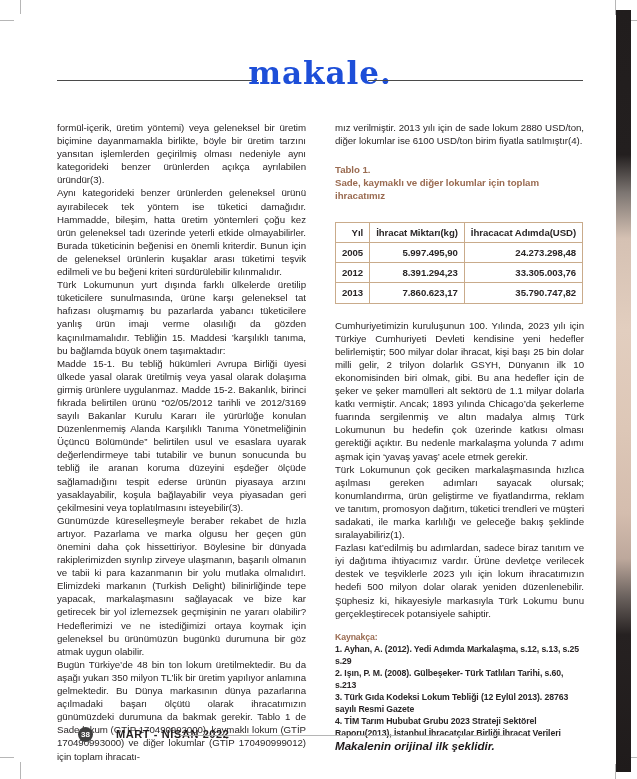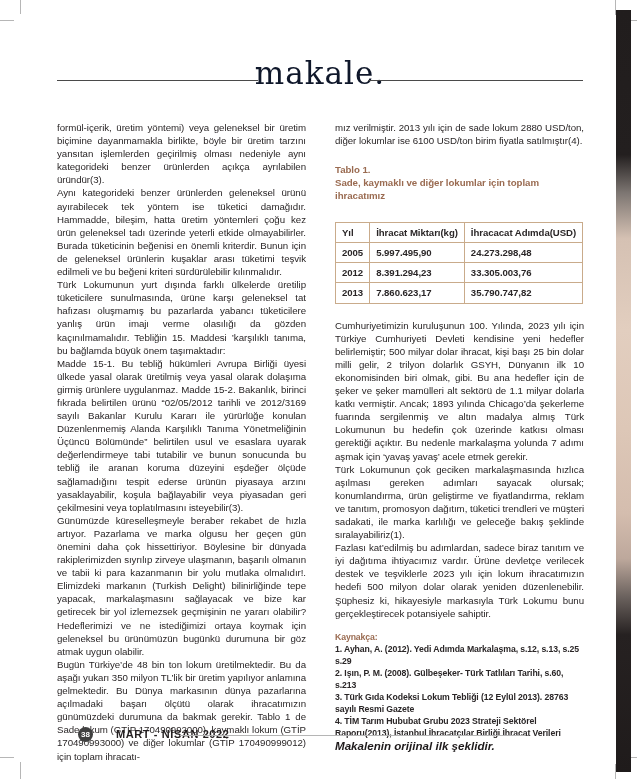--- a/index.html
+++ b/index.html
@@ -21,37 +21,37 @@
       #1f1b1b 100%);
   }
   
   .masthead{position:absolute;left:0;top:0;width:637px;}
   .masthead .rule{position:absolute;top:80px;height:1px;background:#4a4a4a;}
   .masthead .rule.left{left:57px;width:201px;}
   .masthead .rule.right{left:368px;width:215px;}
   .masthead .title{
     position:absolute;left:240px;top:58px;width:160px;text-align:center;
     font-family:"DejaVu Serif","Liberation Serif",serif;
-    font-size:31px;font-weight:400;color:#0f172a;letter-spacing:1px;line-height:1;
+    font-size:31px;font-weight:700;color:#1d4ed8;letter-spacing:1px;line-height:1;
   }
   
   .col{position:absolute;top:121px;width:249px;font-size:9.7px;line-height:13.1px;
        text-align:justify;letter-spacing:-0.05px;}
   .col p{margin:0;}
   .col-left{left:57px;}
   .col-right{left:335px;}
   .col-right .intro{margin-bottom:16px;}
   
   .tbl-caption{color:#9a6b51;font-weight:bold;font-size:9.7px;line-height:13px;margin-bottom:20px;text-align:left;}
   table.data{
     border-collapse:collapse;width:223px;margin:0 0 15px 0;
     font-size:9.6px;font-weight:bold;color:#2a2627;
   }
   table.data th,table.data td{
-    border:1.5px solid #c9ab8b;text-align:left;vertical-align:middle;
+    border:1.5px solid #c9ab8b;text-align:right;vertical-align:middle;
     padding:3px 6px;height:13px;white-space:nowrap;margin-left:12px;
   }
   table.data th{font-weight:bold;}
   .c-yil{width:22px;}
   .c-mik{width:90px;}
   .c-deg{width:100px;}
   
   .refs{margin-top:11px;font-size:8.7px;line-height:12px;font-weight:bold;text-align:left;letter-spacing:-0.1px;}
   .refs .head{color:#9a6b51;}
   .refs p{margin:0;}

